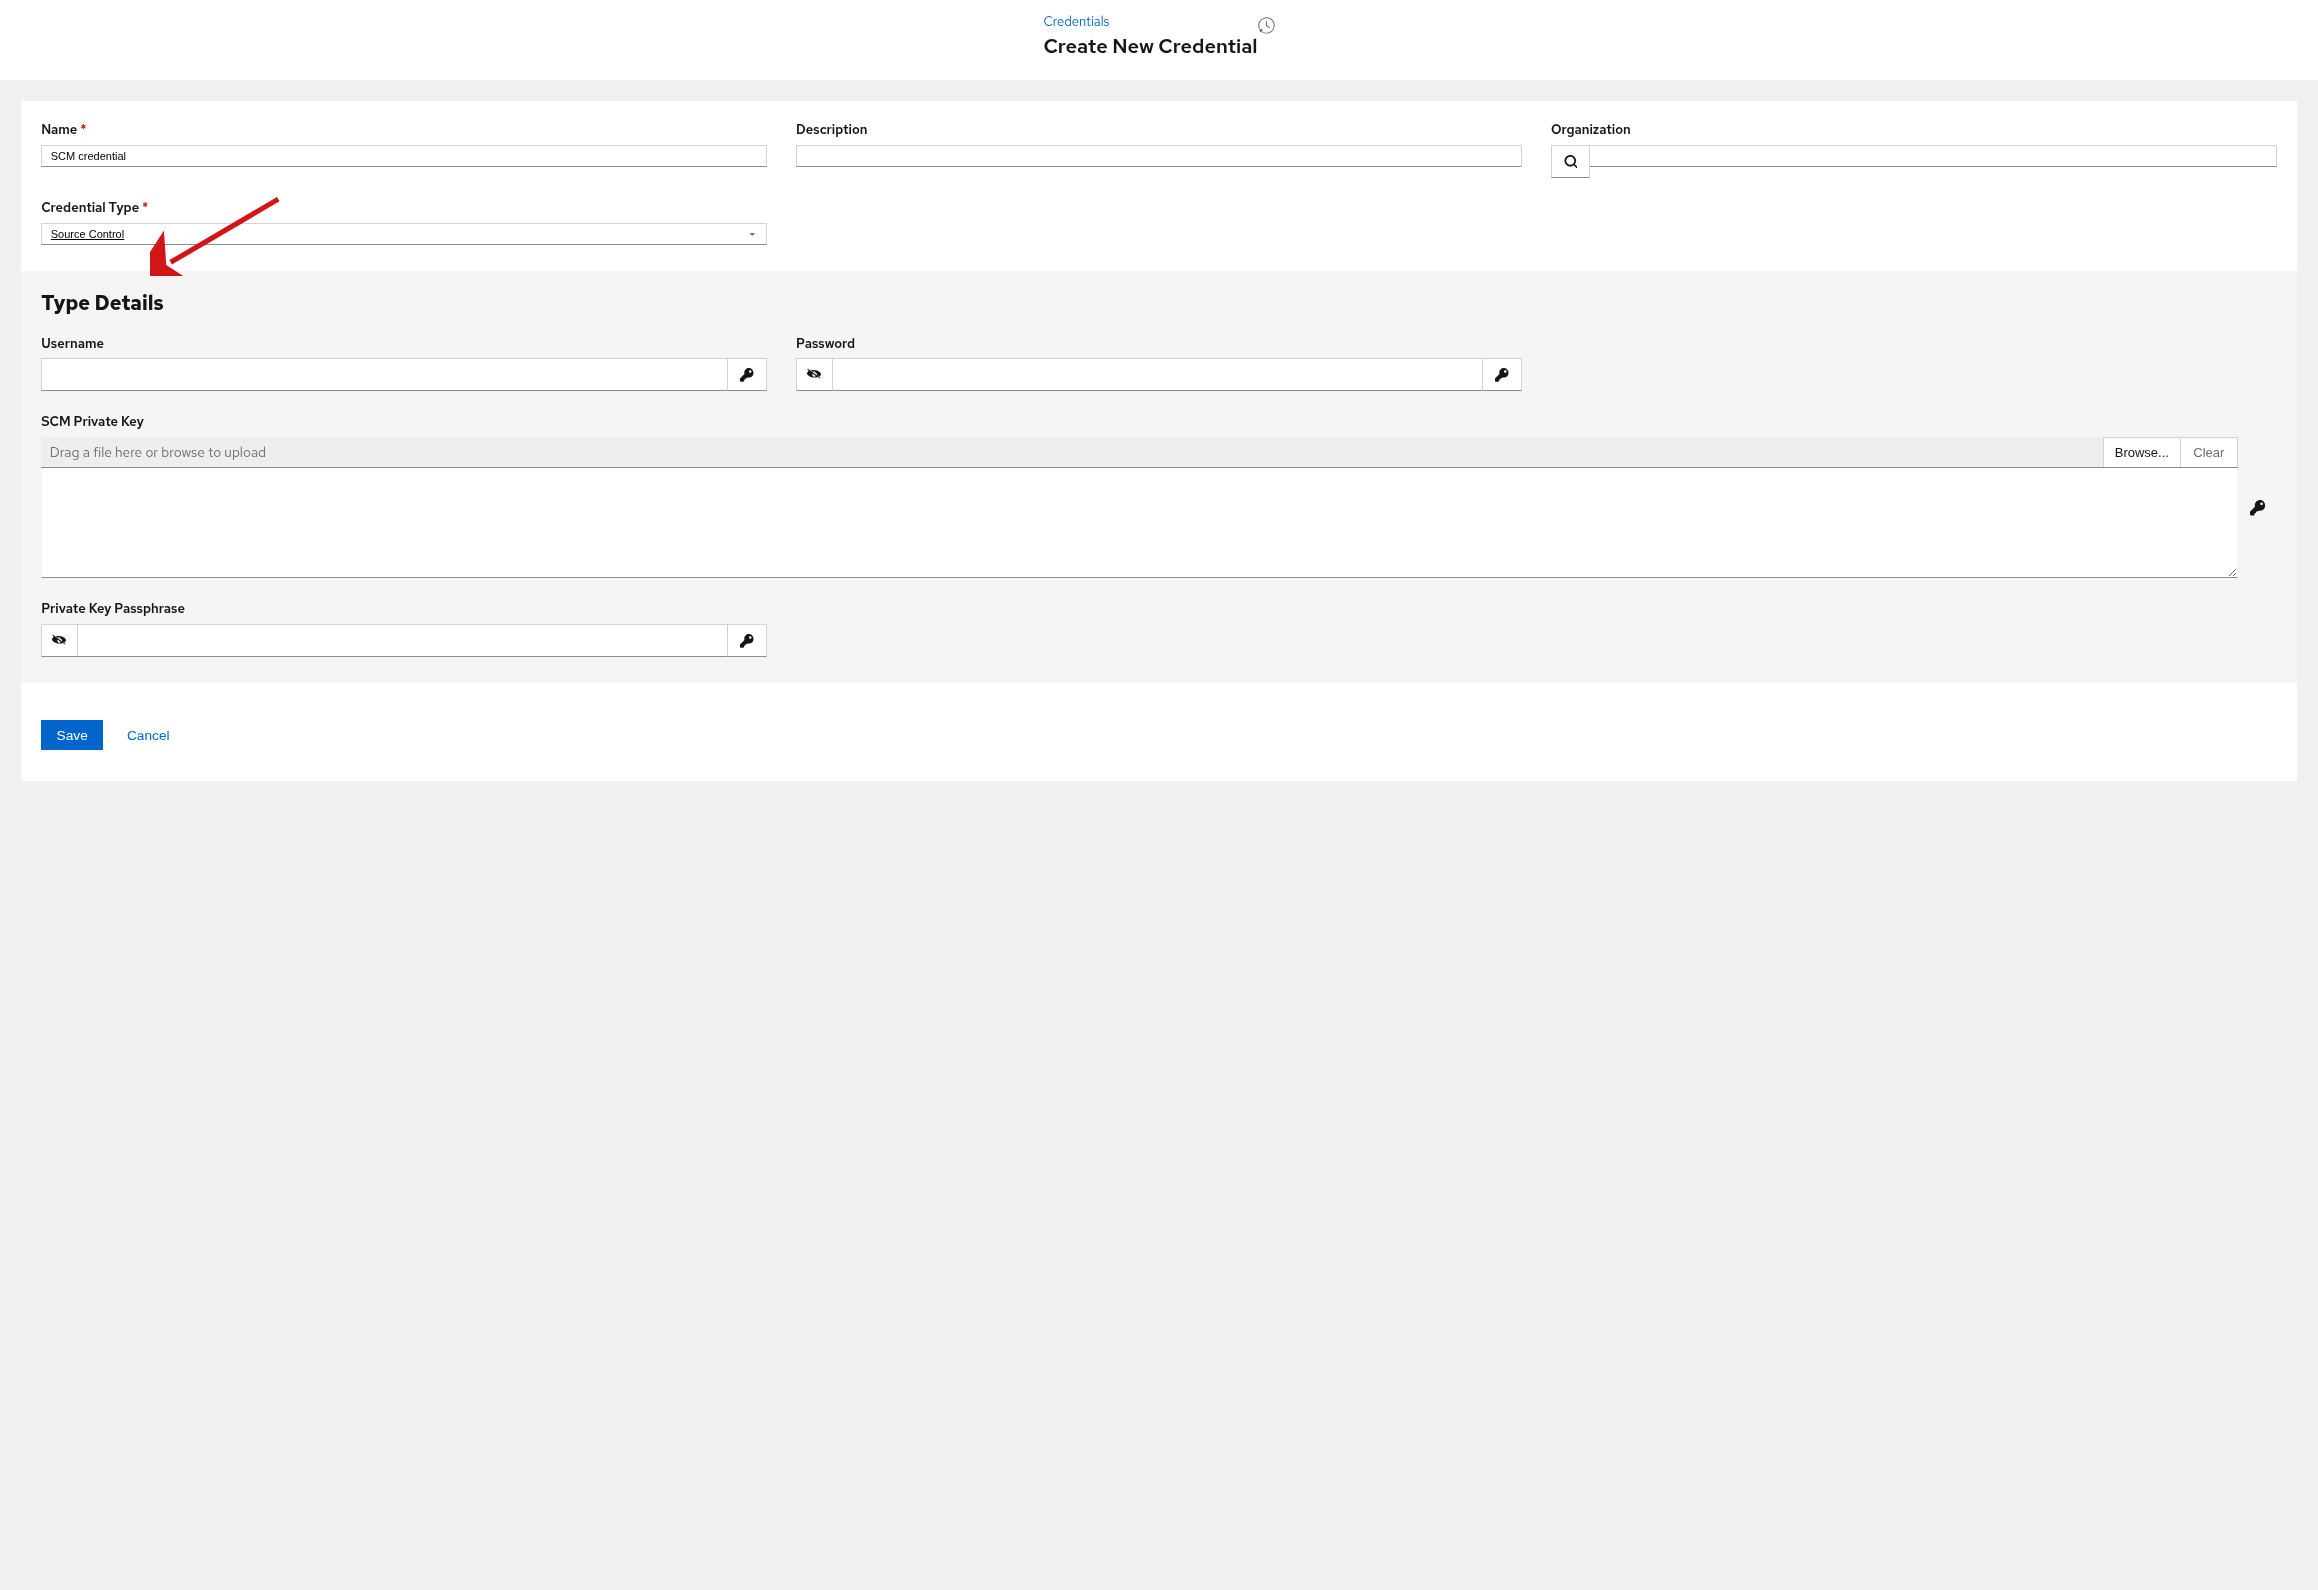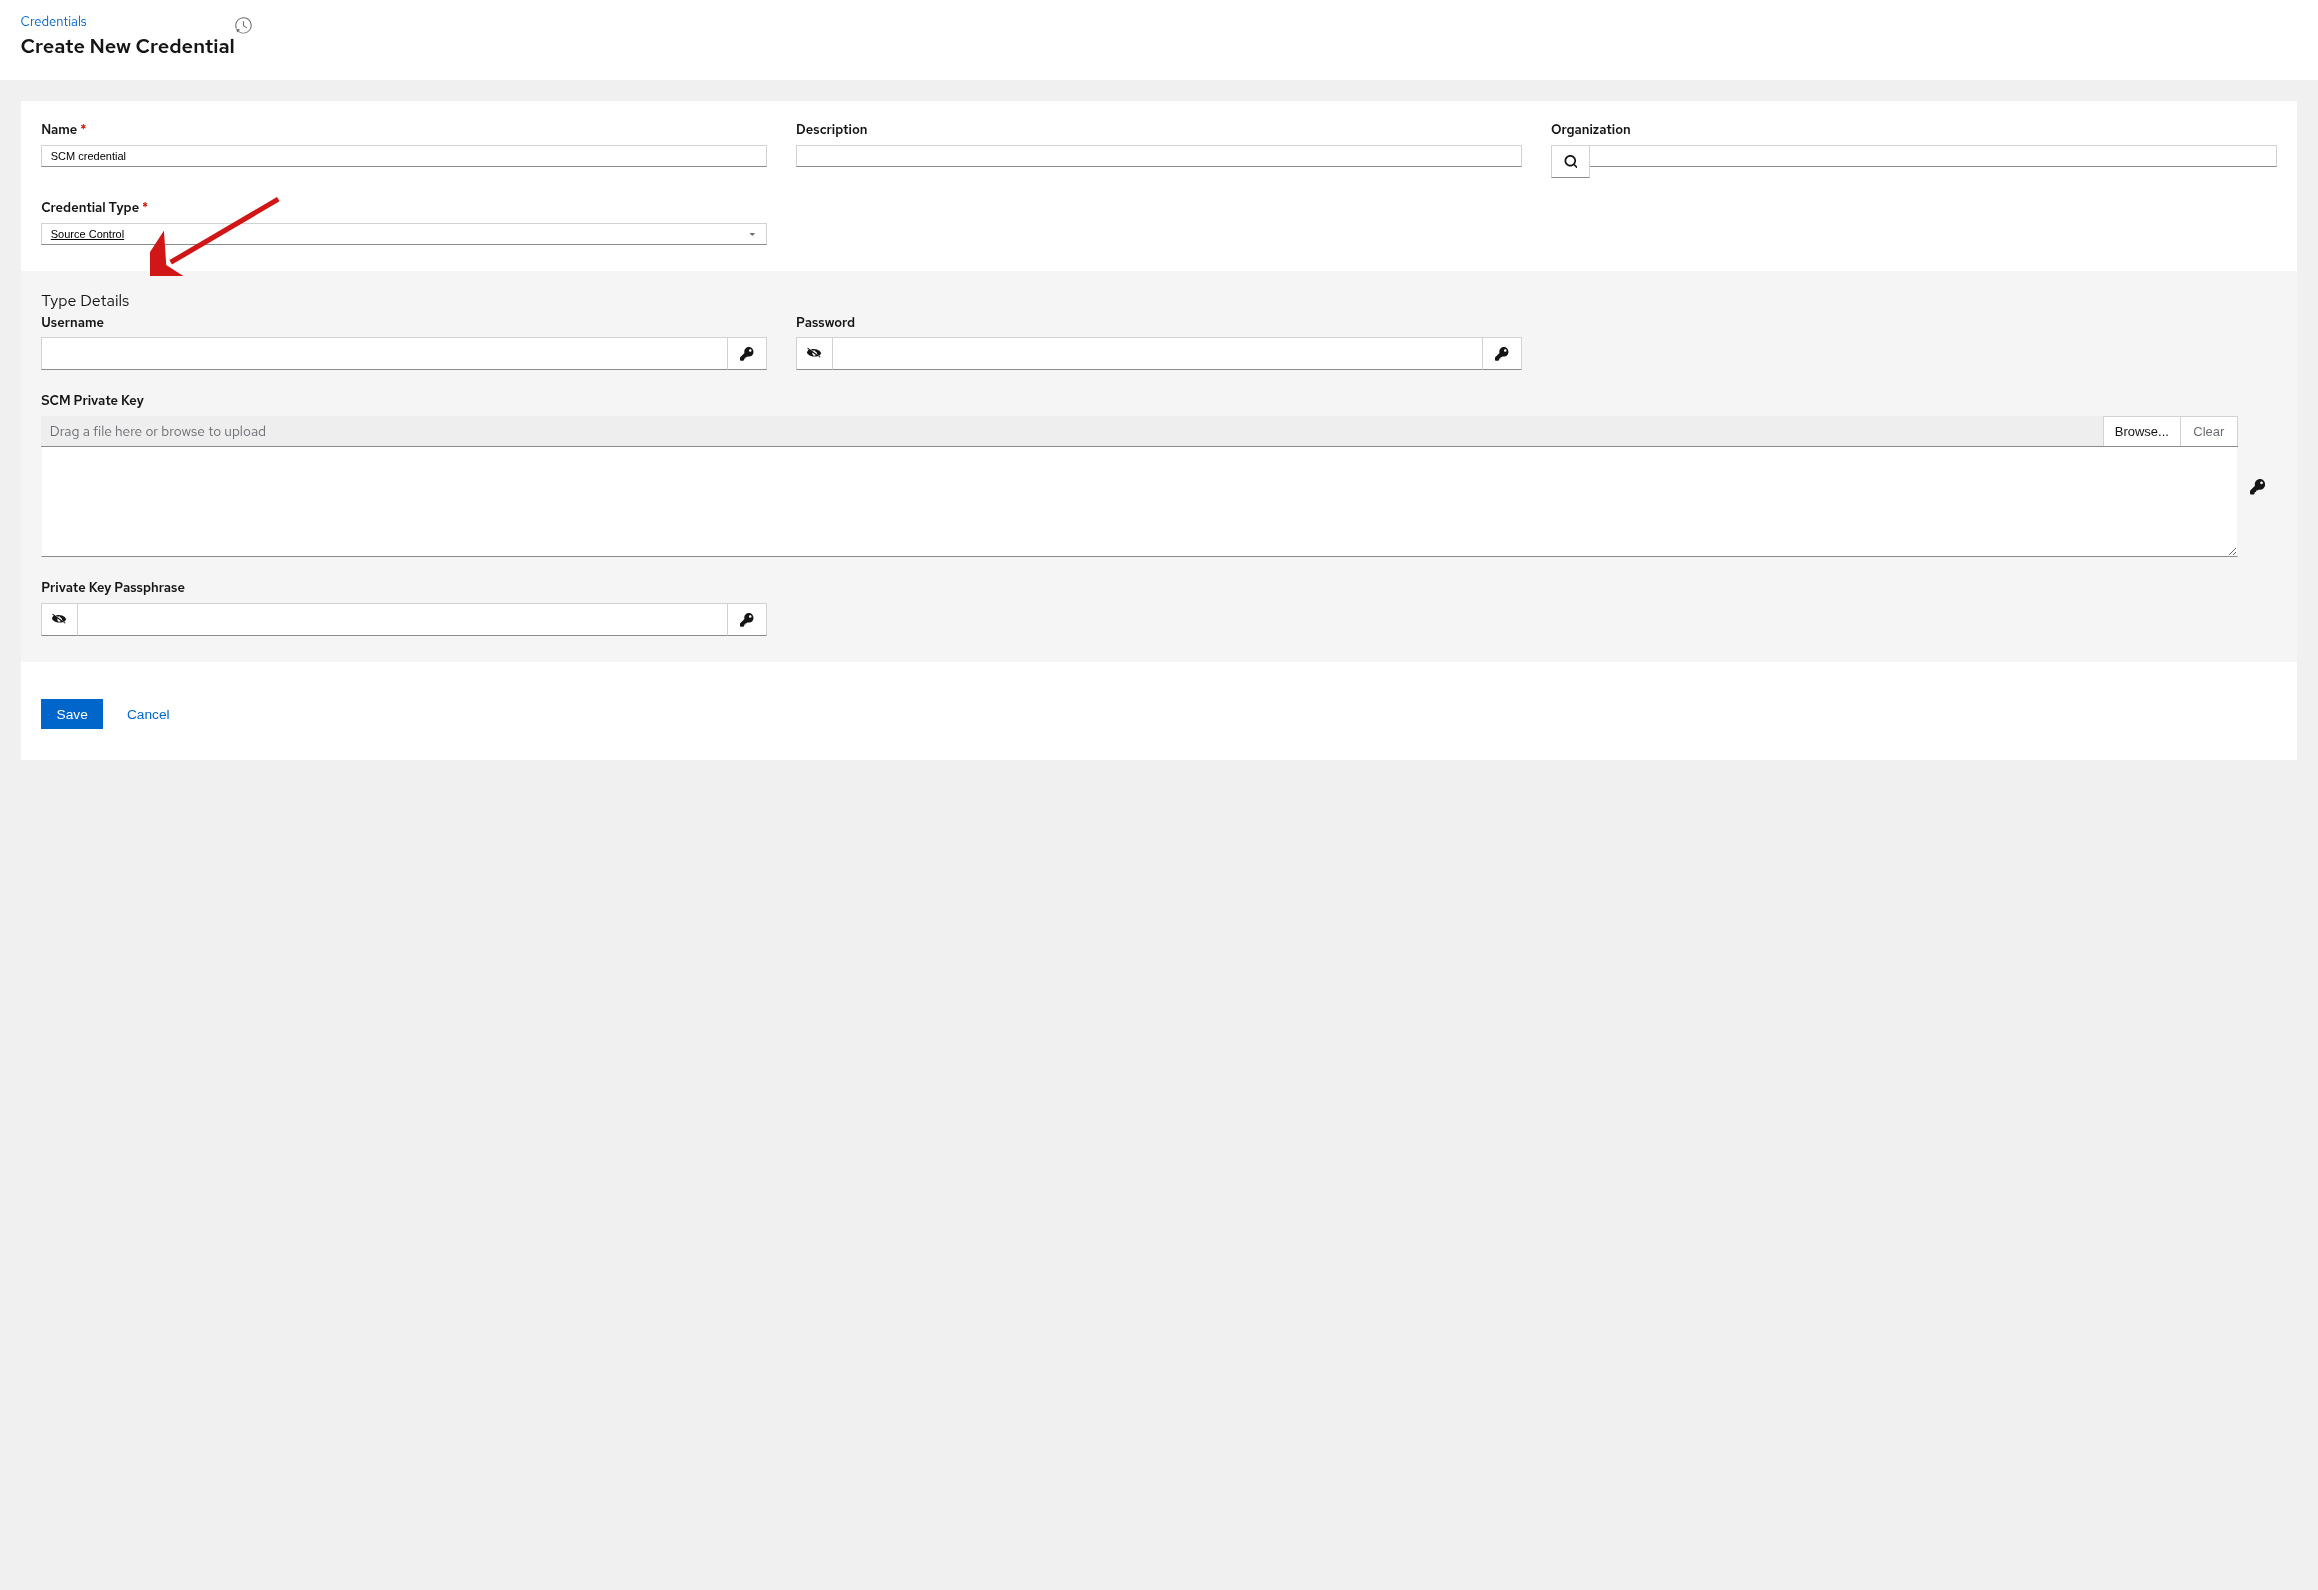--- a/index.html
+++ b/index.html
@@ -9,21 +9,21 @@
     color: #151515;
     font-size: 13.7px;
   }
   .page {
     width: 100%;
   }
   .header {
     background: #fff;
     padding: 12px 20.6px 20.6px 20.6px;
     display: flex;
-    justify-content: flex-start;
+    justify-content: center;
     align-items: flex-start;
   }
   .header-left {}
   .breadcrumb a {
     color: #0066cc;
     text-decoration: none;
     font-size: 13px;
   }
   .page-title {
     font-size: 20px;
@@ -120,23 +120,23 @@
     width: calc((100% - 58px) / 3);
   }
 
   
   .type-details {
     background: #f5f5f5;
     padding: 19px 20.6px 26px 20.6px;
     margin: 0 20.6px;
   }
   .type-details-title {
-    font-size: 16px;
-    font-weight: 400;
-    margin-bottom: 3px;
+    font-size: 20px;
+    font-weight: 700;
+    margin-bottom: 19px;
   }
 
   .row2 {
     display: grid;
     grid-template-columns: 1fr 1fr 1fr;
     column-gap: 29px;
     margin-bottom: 22px;
   }
 
   .input-with-key {

